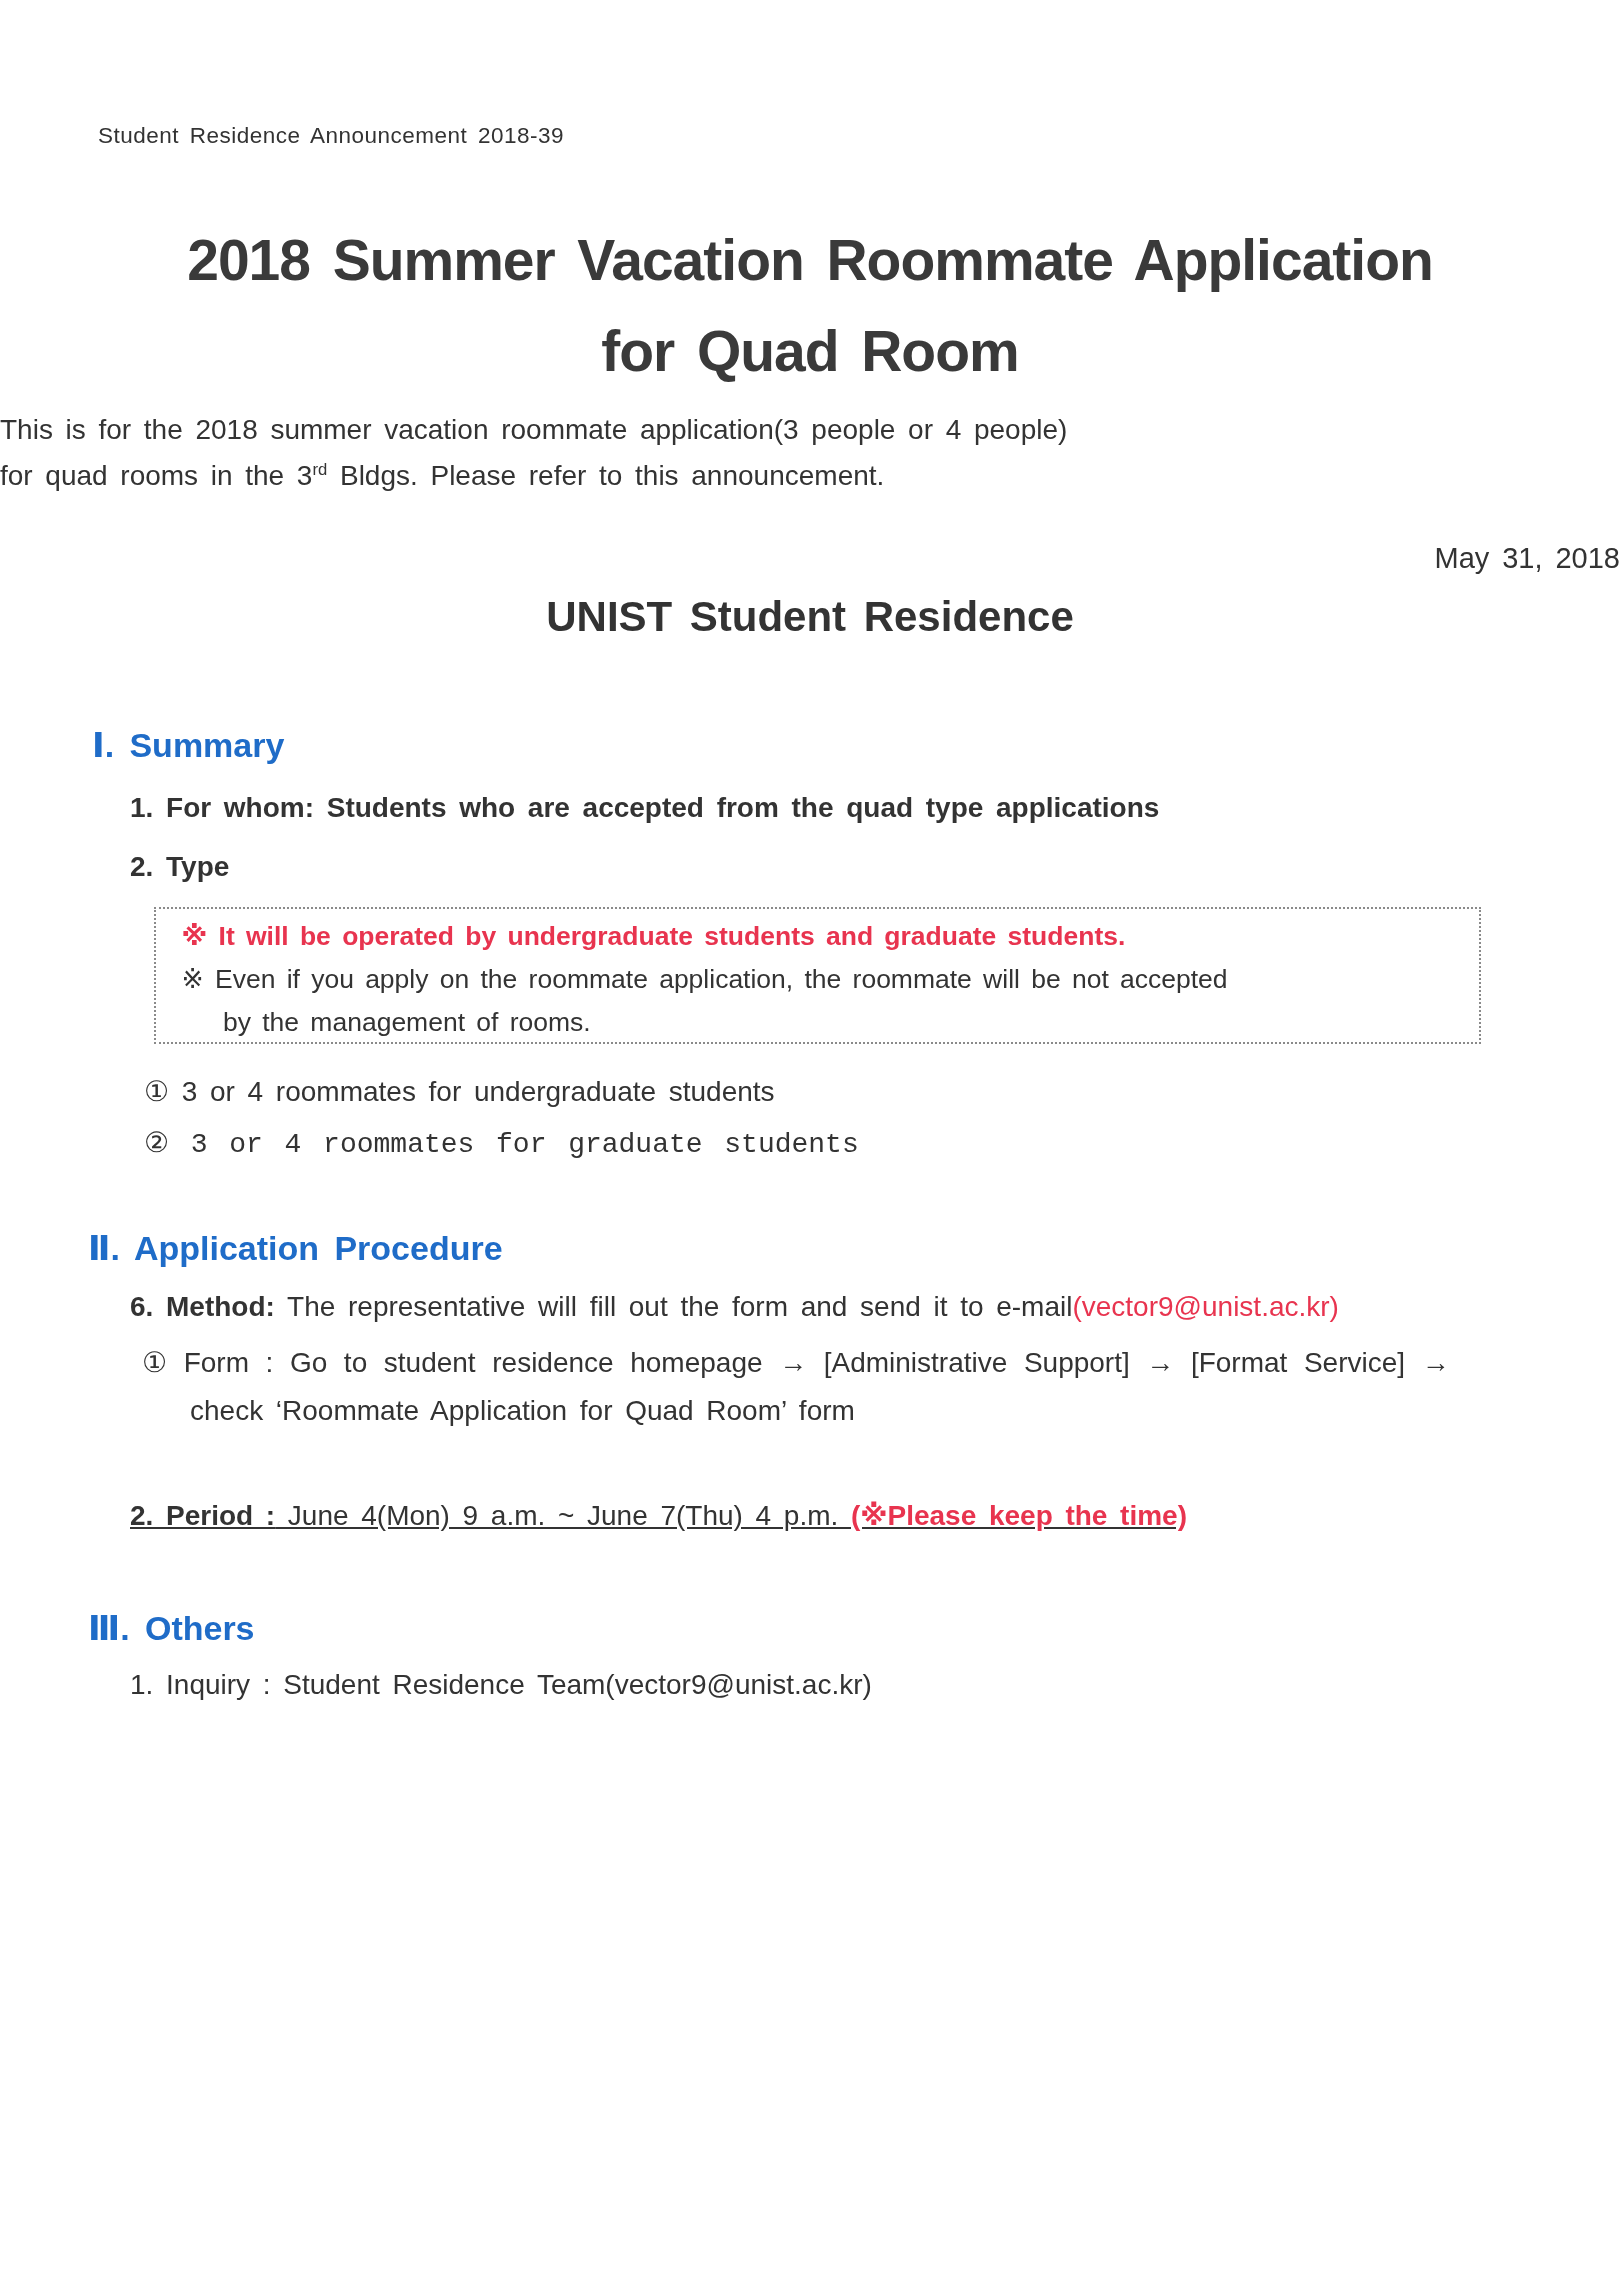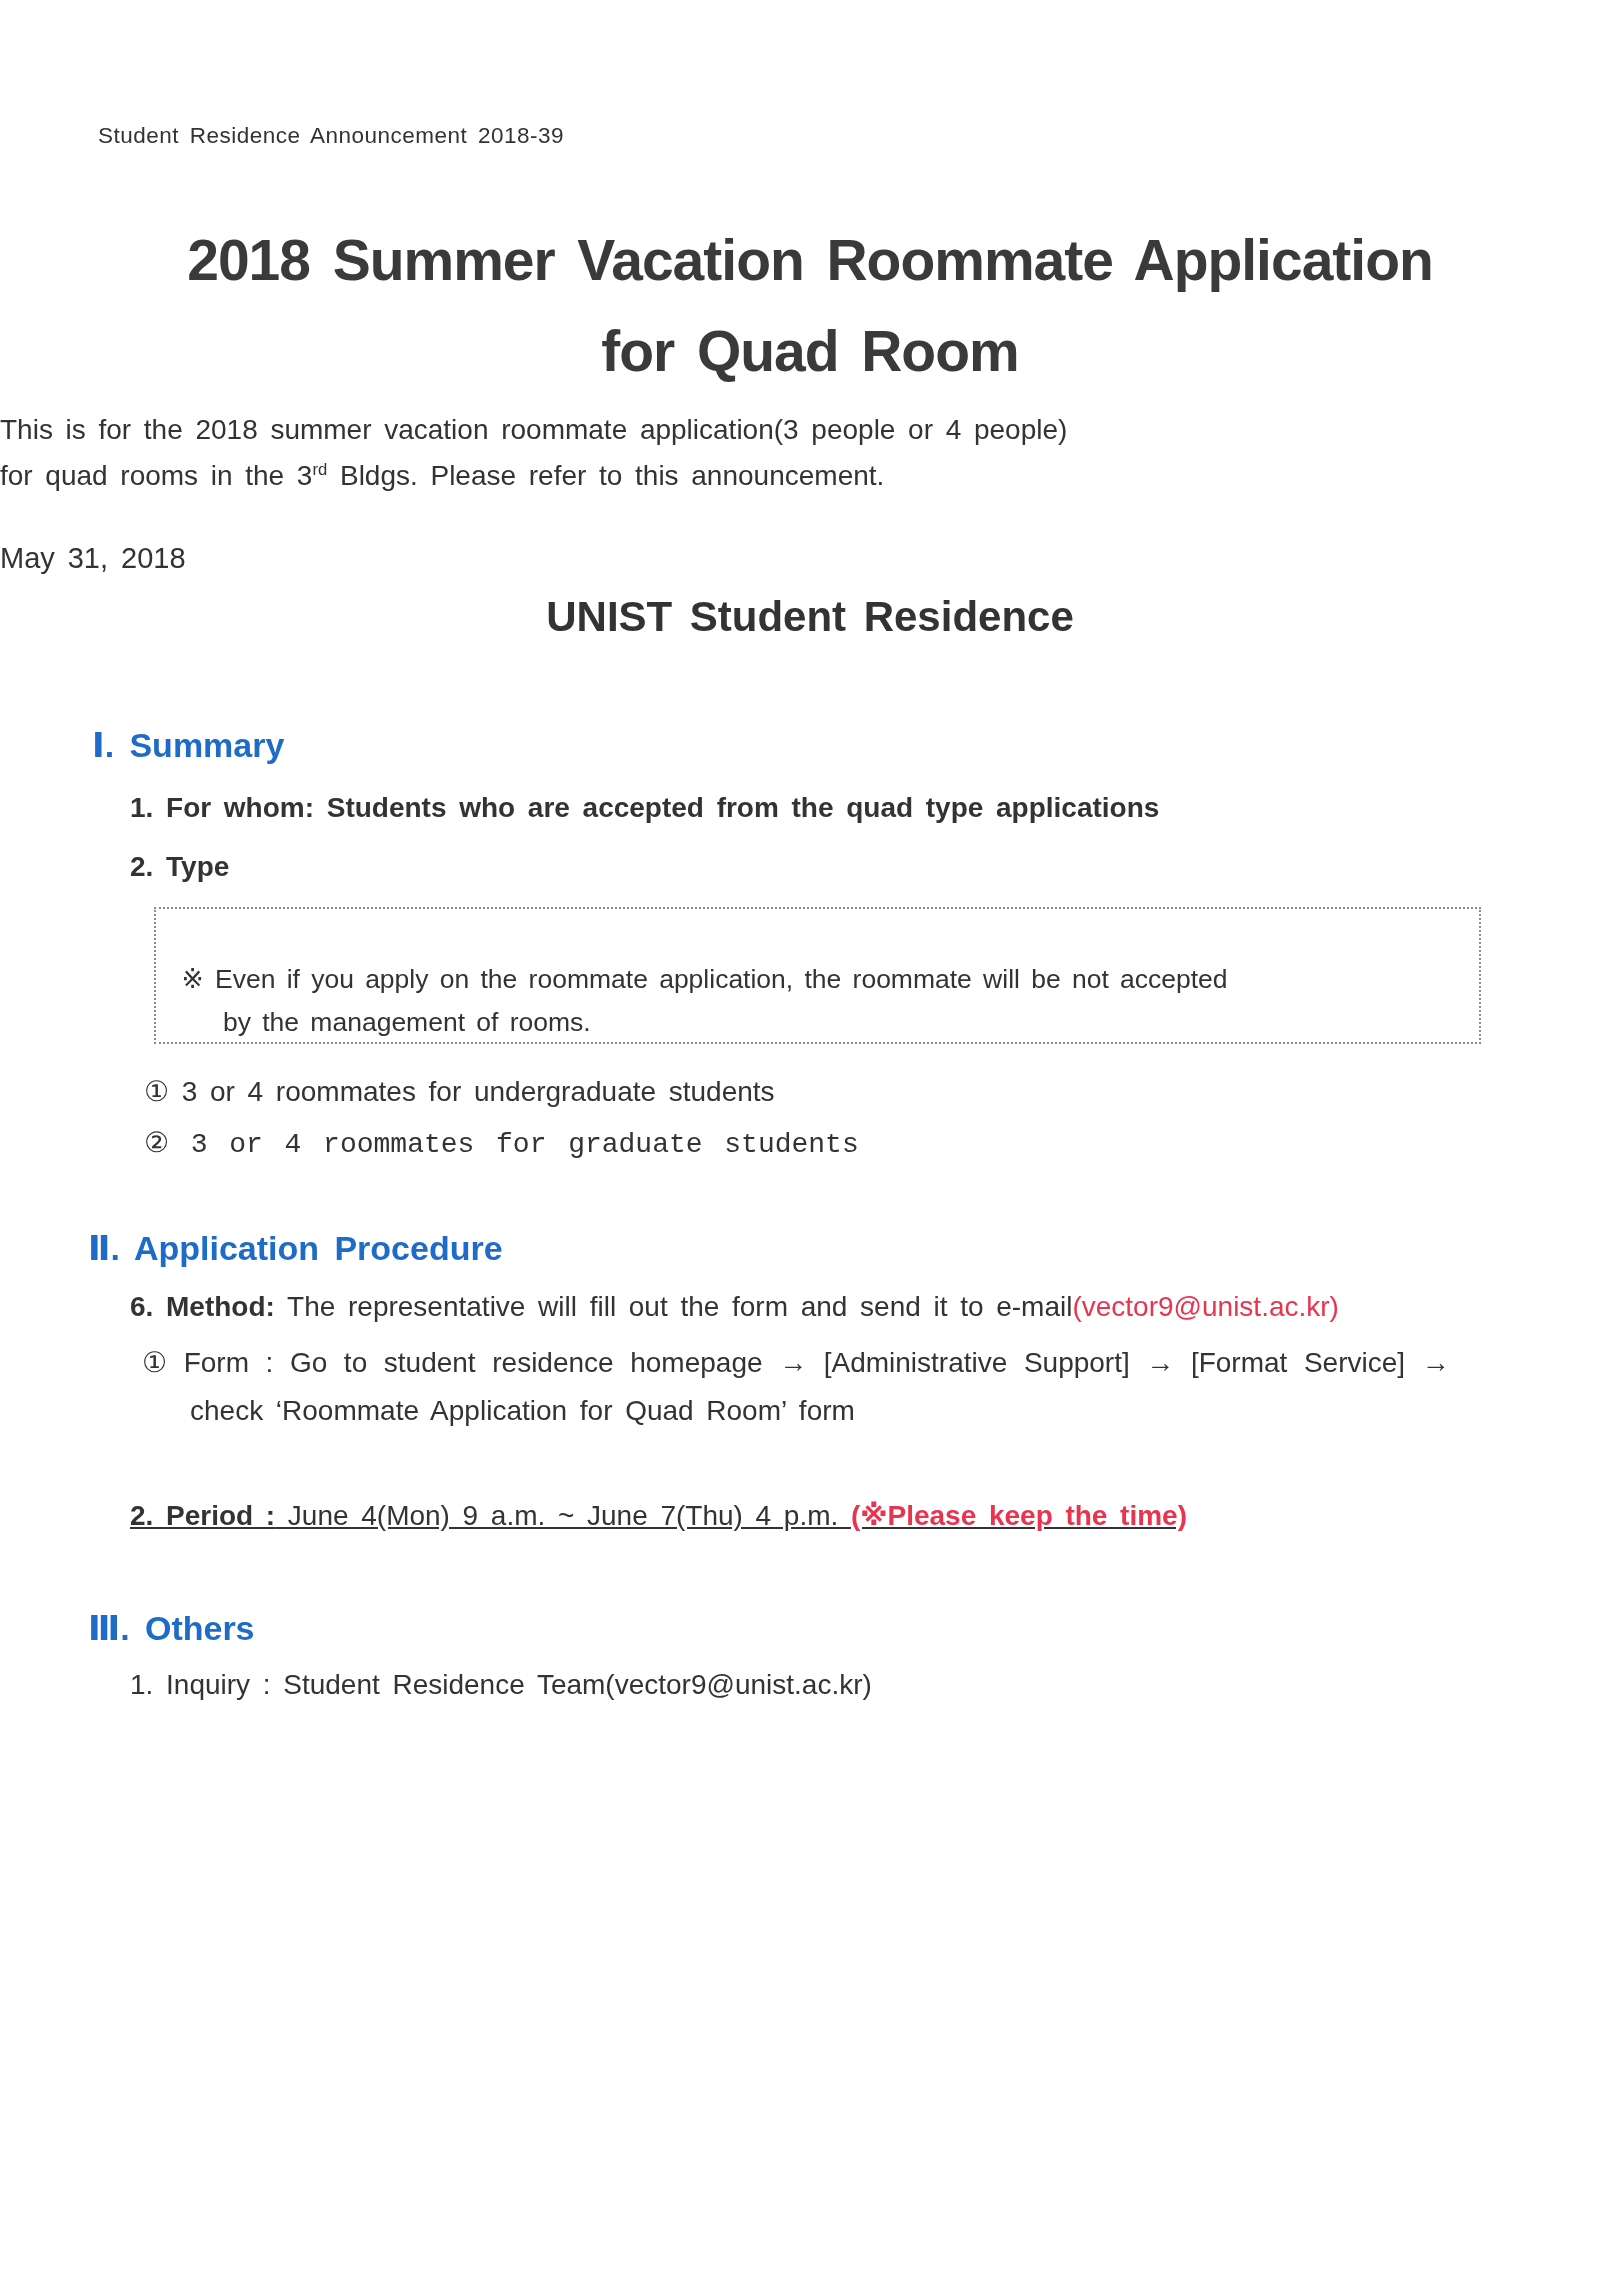--- a/index.html
+++ b/index.html
@@ -7,21 +7,21 @@
          font-family: "Liberation Sans", "DejaVu Sans", sans-serif; color: #333333; }
   .abs { position: absolute; white-space: nowrap; }
   .header-label { left: 98px; top: 123px; font-size: 22.5px; color: #333; letter-spacing: 0.5px; word-spacing: 3.9px; }
   .title { left: 0; width: 1620px; text-align: center; font-size: 57px; font-weight: bold; color: #3a3a3a; letter-spacing: -1px; word-spacing: 7.8px; }
   .title.l1 { top: 227px; }
   .title.l2 { top: 318px; }
   .subtitle { left: 0; width: 1620px; text-align: left; font-size: 28px; color: #333; word-spacing: 4.9px; }
   .subtitle.l1 { top: 414px; }
   .subtitle.l2 { top: 460px; }
   .subtitle sup { font-size: 16.7px; }
-  .date { left: 0; width: 1620px; text-align: left; top: 542px; font-size: 29px; color: #333; word-spacing: 4.9px; }
+  .date { left: 0; width: 1620px; text-align: right; top: 542px; font-size: 29px; color: #333; word-spacing: 4.9px; }
   .org { left: 0; width: 1620px; text-align: center; top: 593px; font-size: 42px; font-weight: bold; color: #333; word-spacing: 5.9px; }
   .section-heading { font-size: 34px; font-weight: bold; color: #1f6cc8; word-spacing: 5.9px; }
   .sec1 { left: 92px; top: 725px; }
   .sec2 { left: 88px; top: 1228px; }
   .sec3 { left: 88px; top: 1608px; }
   .item { font-size: 28px; color: #333; word-spacing: 4.9px; }
   .item b { color: #333; }
   .bold-item { font-weight: bold; }
   .i-forwhom { left: 130px; top: 792px; }
   .i-type { left: 130px; top: 851px; }
@@ -55,20 +55,21 @@
 <div class="abs date">May 31, 2018</div>
 <div class="abs org">UNIST Student Residence</div>
 
 <div class="abs section-heading sec1">Ⅰ. Summary</div>
 
 <div class="abs item bold-item i-forwhom"><span>1. For whom:</span><span> Students who are accepted from the quad type applications</span></div>
 
 <div class="abs item bold-item i-type">2. Type</div>
 
 <div class="note-box">
+  <div class="note red">※ It will be operated by undergraduate students and graduate students.</div>
   <div class="note dark">※ Even if you apply on the roommate application, the roommate will be not accepted</div>
   <div class="note dark2">by the management of rooms.</div>
 </div>
 
 <div class="abs item i-opt1">① 3 or 4 roommates for undergraduate students</div>
 <div class="abs item i-opt2">② 3 or 4 roommates for graduate students</div>
 
 <div class="abs section-heading sec2">Ⅱ. Application Procedure</div>
 
 <div class="abs item i-method"><b>6. Method:</b><span> The representative will fill out the form and send it to e-mail</span><span class="red-text">(vector9@unist.ac.kr)</span></div>

